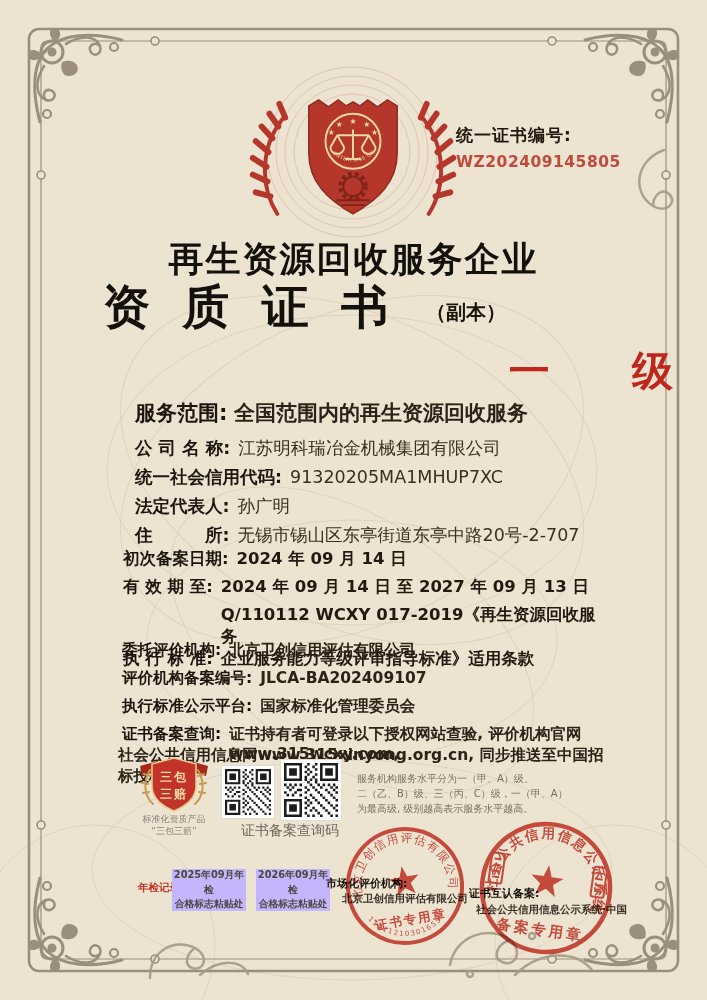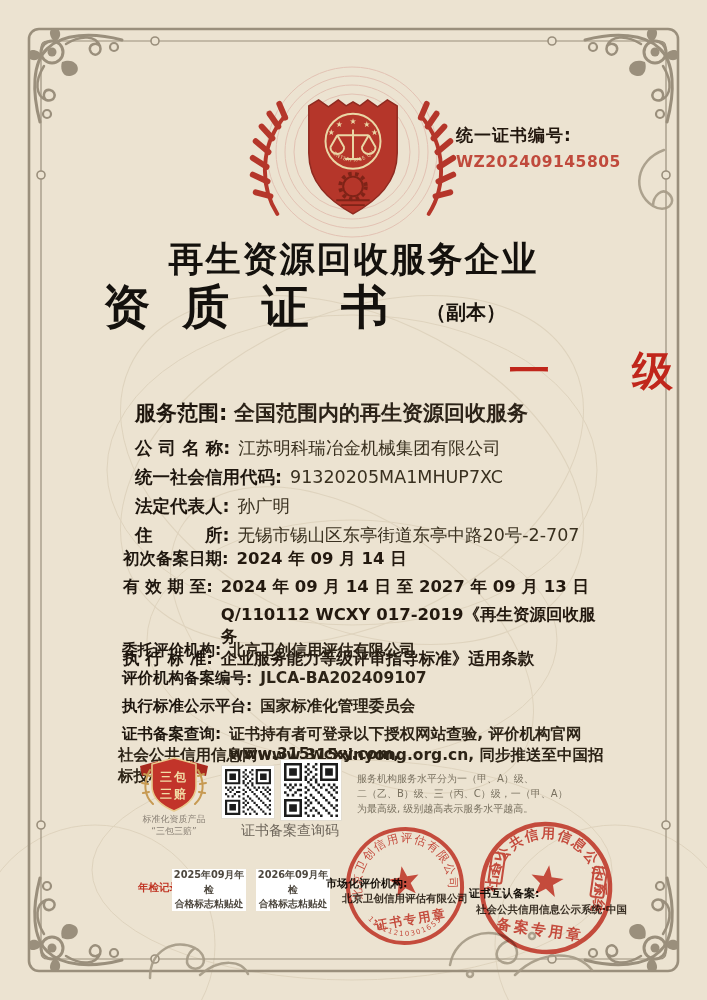--- a/index.html
+++ b/index.html
@@ -37,21 +37,21 @@
   .query2{left:118px;top:745px;width:490px;font-size:15.5px;font-weight:600;color:#2c2316;}
   
   .badgecap{left:126px;top:813px;width:96px;text-align:center;font-size:9px;color:#8a8176;line-height:1.35;}
   .qrbox{background:#fff;box-shadow:0 0 0 1px #e3ddd0;}
   .qr1{left:222px;top:766px;width:46px;height:46px;padding:3px;}
   .qr2{left:281px;top:760px;width:54px;height:54px;padding:3px;}
   .qrcap{left:230px;top:822px;width:120px;text-align:center;font-size:14px;color:#6e665b;}
   .levelnote{left:357px;top:771px;width:240px;font-size:10px;color:#78705f;line-height:1.5;}
   
   .annual{left:138px;top:881px;font-size:10.5px;font-weight:800;color:#c03524;}
-  .graybox{background:#ffffff;color:#4d473e;font-size:9.8px;font-weight:700;text-align:center;
+  .graybox{background:#c4b5fd;color:#4d473e;font-size:9.8px;font-weight:700;text-align:center;
            display:flex;flex-direction:column;justify-content:center;line-height:1.5;}
   .box1{left:172px;top:869px;width:74px;height:42px;}
   .box2{left:256px;top:869px;width:74px;height:42px;}
   .flab{font-size:11px;font-weight:900;color:#17110a;}
   .fval{font-size:10.5px;color:#3a3126;font-weight:600;}
   .market-l{left:326px;top:876px;}
   .market-v{left:342px;top:892px;}
   .mutual-l{left:469px;top:886px;}
   .mutual-v{left:476px;top:903px;}
   .stamp{opacity:.86;mix-blend-mode:multiply;}

